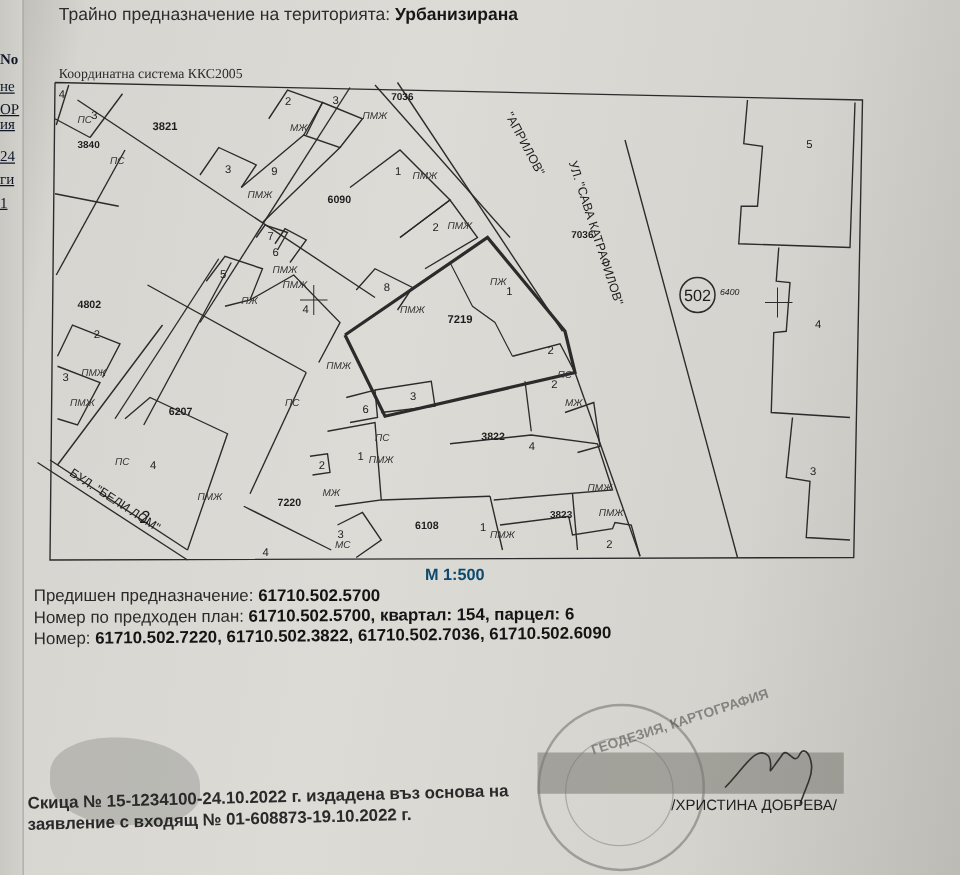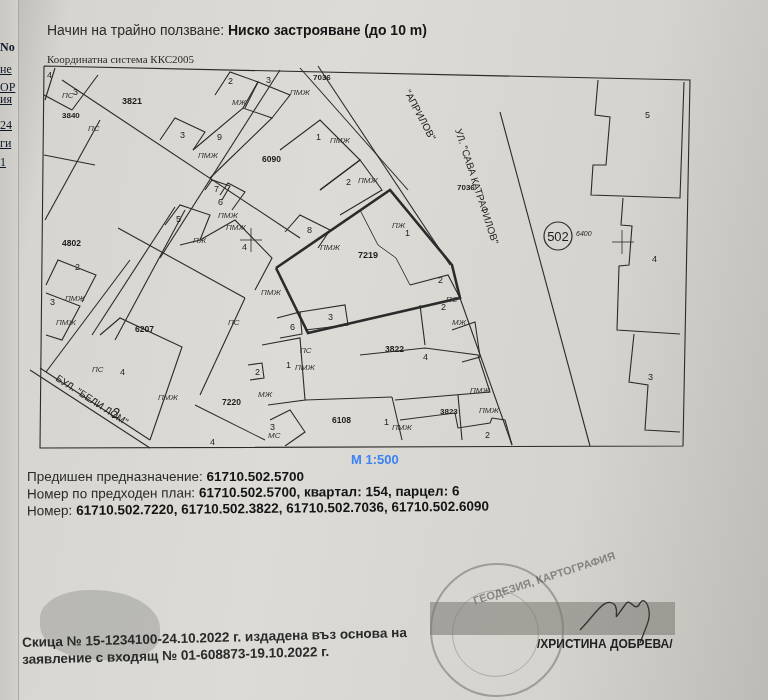--- a/index.html
+++ b/index.html
@@ -19,48 +19,48 @@
   }
   .edge-frag {
     position:absolute; left:0; font-family:"Liberation Serif", serif;
     font-size:12px; color:#0f172a; text-decoration:underline;
   }
   .hdr-line { position:absolute; left:47px; font-size:14px; white-space:nowrap; color:#2c2c2c; }
   .hdr-line b { font-weight:bold; color:#161616; }
   .coord-sys { position:absolute; left:47px; top:53px; font-size:11px; color:#2c2c2c;font-family:Liberation Serif, serif; }
   .map-wrap { position:absolute; left:0; top:0; width:768px; height:470px; }
   .map-wrap svg { position:absolute; left:0; top:0; }
-  .scale { position:absolute; left:340px; top:452px; font-size:13px; font-weight:bold; color:#3b82f6;margin-left:11px; }
+  .scale { position:absolute; left:340px; top:452px; font-size:13px; font-weight:bold; color:#0c4a6e; }
   .info { position:absolute; left:27px; font-size:13.5px; white-space:nowrap; color:#2a2a2a; }
   .info b { color:#141414; }
   .sketch-line { position:absolute; left:22px; font-size:13.5px; white-space:nowrap; color:#2a2a2a; font-weight:bold; }
-  .signer { position:absolute; left:537px; top:637px; font-size:12px; font-weight:bold; color:#222; }
+  .signer { position:absolute; left:537px; top:637px; font-size:12px; font-weight:normal; color:#222; }
   .redact { position:absolute; left:430px; top:602px; width:245px; height:33px; background:rgba(120,118,112,0.55); }
   .stamp { position:absolute; left:430px; top:563px; width:130px; height:130px; border-radius:50%; border:2px solid rgba(90,88,84,0.45); }
   .stamp-inner { position:absolute; left:452px; top:590px; width:85px; height:85px; border-radius:50%; border:1.5px solid rgba(90,88,84,0.35); }
   .stamp-text { position:absolute; left:470px; top:572px; font-size:11px; font-weight:bold; color:rgba(70,68,64,0.55); transform:rotate(-18deg); }
   .bg-stamp { position:absolute; left:40px; top:590px; width:120px; height:70px; background:rgba(90,90,86,0.25); border-radius:40% 55% 35% 50%; }
 </style>
 </head>
 <body>
 
 <div class="sheet">
 
   <div class="edge-strip"></div>
   <span class="edge-frag" style="top:40px;font-weight:bold;text-decoration:none">No</span>
   <span class="edge-frag" style="top:62px">не</span>
   <span class="edge-frag" style="top:80px;font-weight:normal">OP</span>
   <span class="edge-frag" style="top:92px">ия</span>
   <span class="edge-frag" style="top:118px">24</span>
   <span class="edge-frag" style="top:136px">ги</span>
   <span class="edge-frag" style="top:155px">1</span>
 
-  <div class="hdr-line" style="top:22px">
-    <span>Начин на трайно ползване:</span>
-    <b>Ниско застрояване (до 10 m)</b>
+  <div class="hdr-line" style="top:3px">
+    <span>Трайно предназначение на територията:</span>
+    <b>Урбанизирана</b>
   </div>
   <div class="coord-sys">Координатна система ККС2005</div>
 
   <div class="map-wrap">
     <svg width="768" height="470" viewBox="0 0 768 470" xmlns="http://www.w3.org/2000/svg" font-family="Liberation Sans, sans-serif" stroke="#2b2b2b" fill="none" stroke-width="1.1">
 
       <polyline points="44,66 690,80 683,446 40,448 44,66"></polyline>
 
       <line x1="30" y1="370" x2="150" y2="448"></line>
       <line x1="40" y1="368" x2="150" y2="440"></line>

